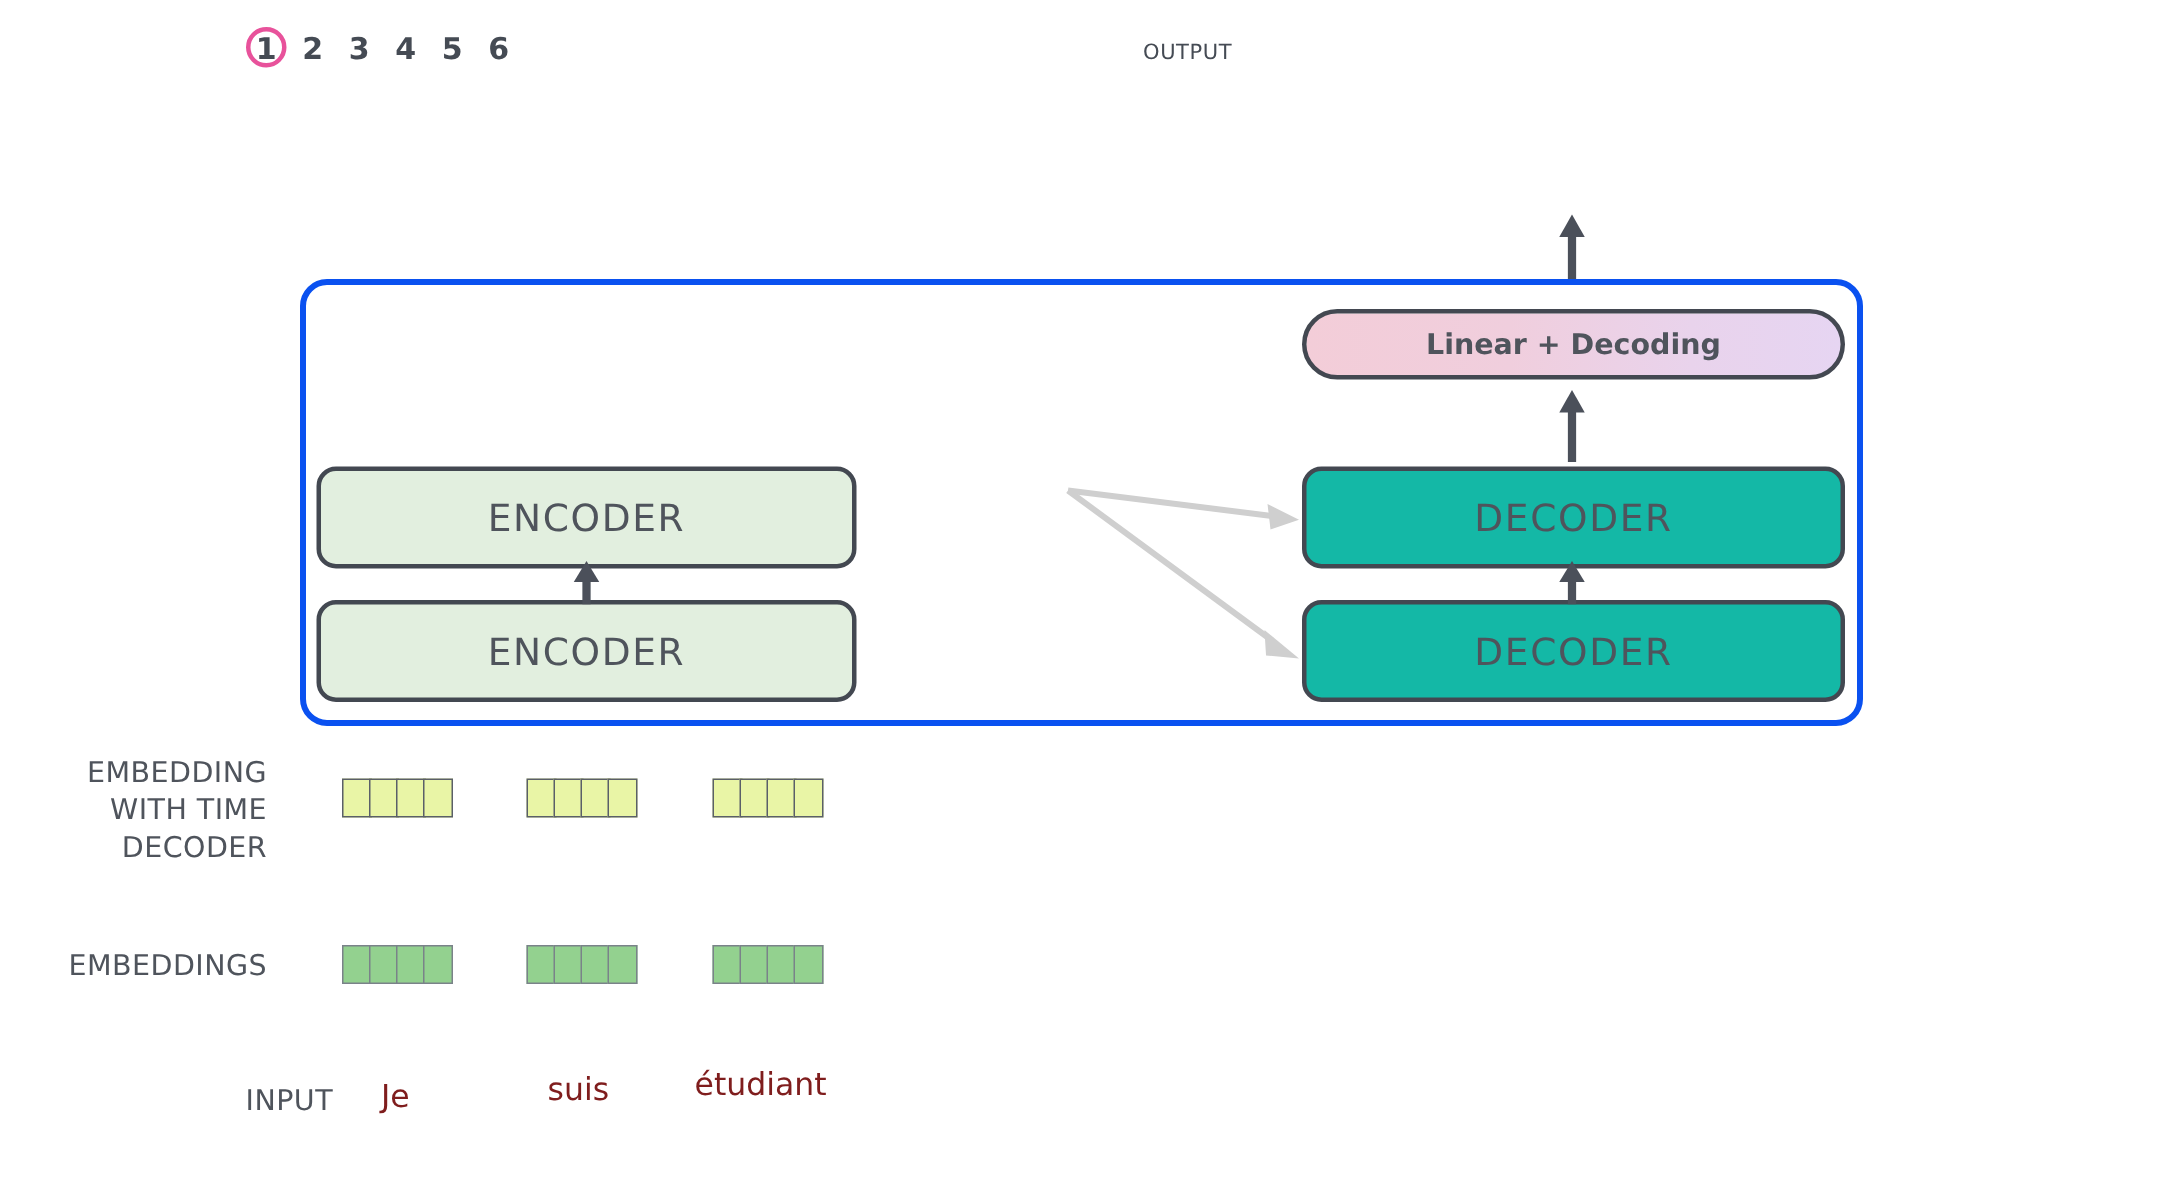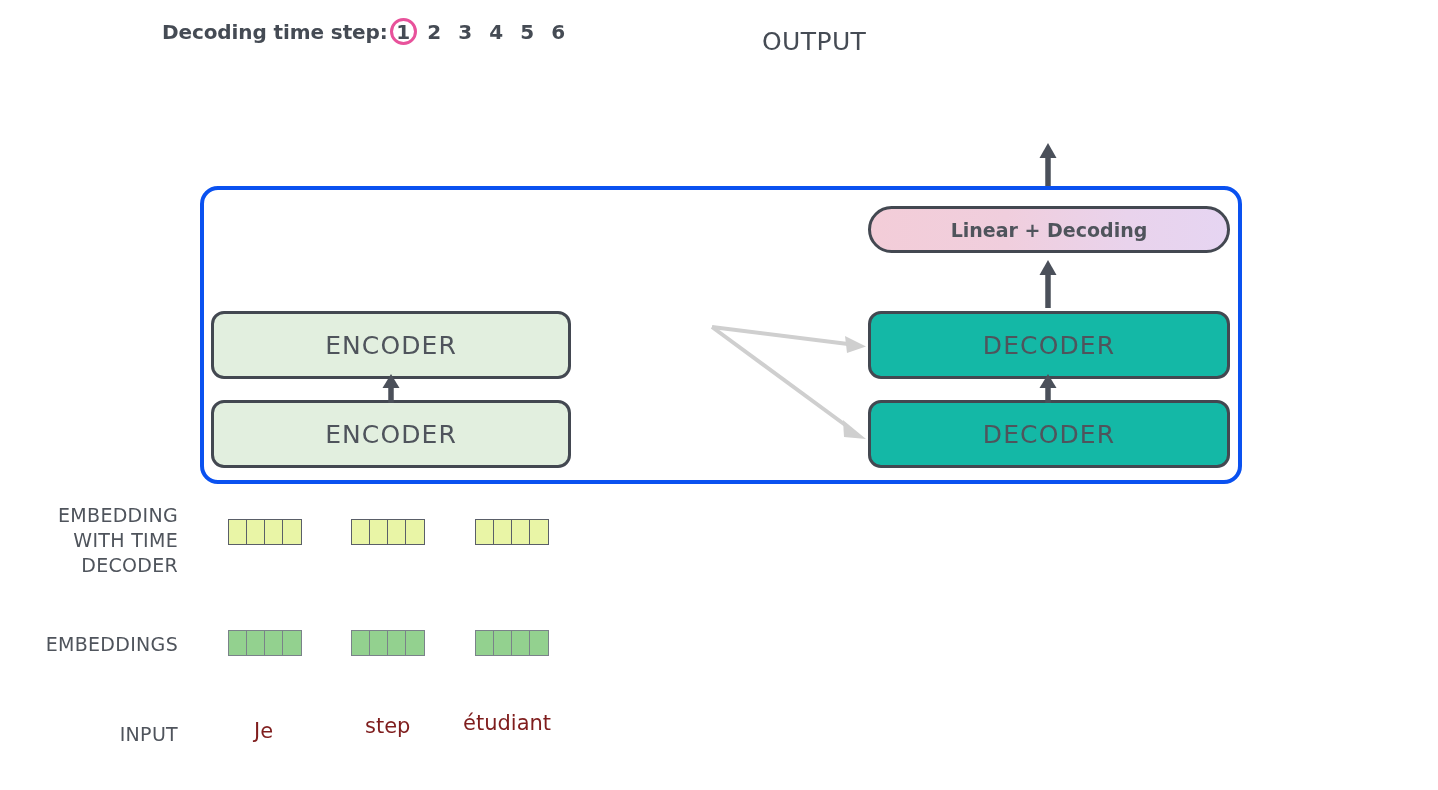--- a/index.html
+++ b/index.html
@@ -50,21 +50,21 @@
     margin-left: -13.5px;
     margin-top: -14px;
     border: 3px solid #e8529b;
     border-radius: 50%;
     box-sizing: border-box;
   }
   #output-label {
     position: absolute;
     left: 762px;
     top: 27px;
-    font-size: 25px;
+    font-size: 14px;
     color: #454b54;
     letter-spacing: 0.4px;
   }
 
   
   #model-container {
     position: absolute;
     left: 200px;
     top: 186px;
     width: 1042px;
@@ -132,21 +132,21 @@
   .row-label {
     position: absolute;
     font-size: 19px;
     color: #4f545c;
     text-align: right;
     letter-spacing: 0.3px;
     line-height: 25px;
   }
   #label-embedding-time { left: 0px;  top: 503px; width: 178px; }
   #label-embeddings     { left: 0px;  top: 632px; width: 178px; }
-  #label-input          { left: 0px;  top: 722px; width: 178px; }
+  #label-input          { left: 0px;  top: 722px; width: 178px; padding-left: 44px; }
 
   
   .cell-group {
     position: absolute;
     display: flex;
   }
   .cell {
     width: 19.5px;
     height: 26px;
     box-sizing: border-box;
@@ -172,21 +172,20 @@
     white-space: nowrap;
   }
   #word-0 { left: 254px; top: 719px; }
   #word-1 { left: 365px; top: 714px; }
   #word-2 { left: 463px; top: 711px; }
 </style>
 </head>
 <body>
 
 <div id="timestep-bar">
-  <span id="timestep-label">Decoding time step:</span>
   <span class="step-num active">1</span>
   <span class="step-num">2</span>
   <span class="step-num">3</span>
   <span class="step-num">4</span>
   <span class="step-num">5</span>
   <span class="step-num">6</span>
 </div>
 
 <div id="output-label">OUTPUT</div>
 
@@ -267,14 +266,14 @@
   <div class="cell cell-embed"></div>
 </div>
 <div id="embedcells-2" class="cell-group">
   <div class="cell cell-embed"></div>
   <div class="cell cell-embed"></div>
   <div class="cell cell-embed"></div>
   <div class="cell cell-embed"></div>
 </div>
 
 <div id="word-0" class="input-word">Je</div>
-<div id="word-1" class="input-word">step</div>
+<div id="word-1" class="input-word">suis</div>
 <div id="word-2" class="input-word">étudiant</div>
 
 </body></html>

